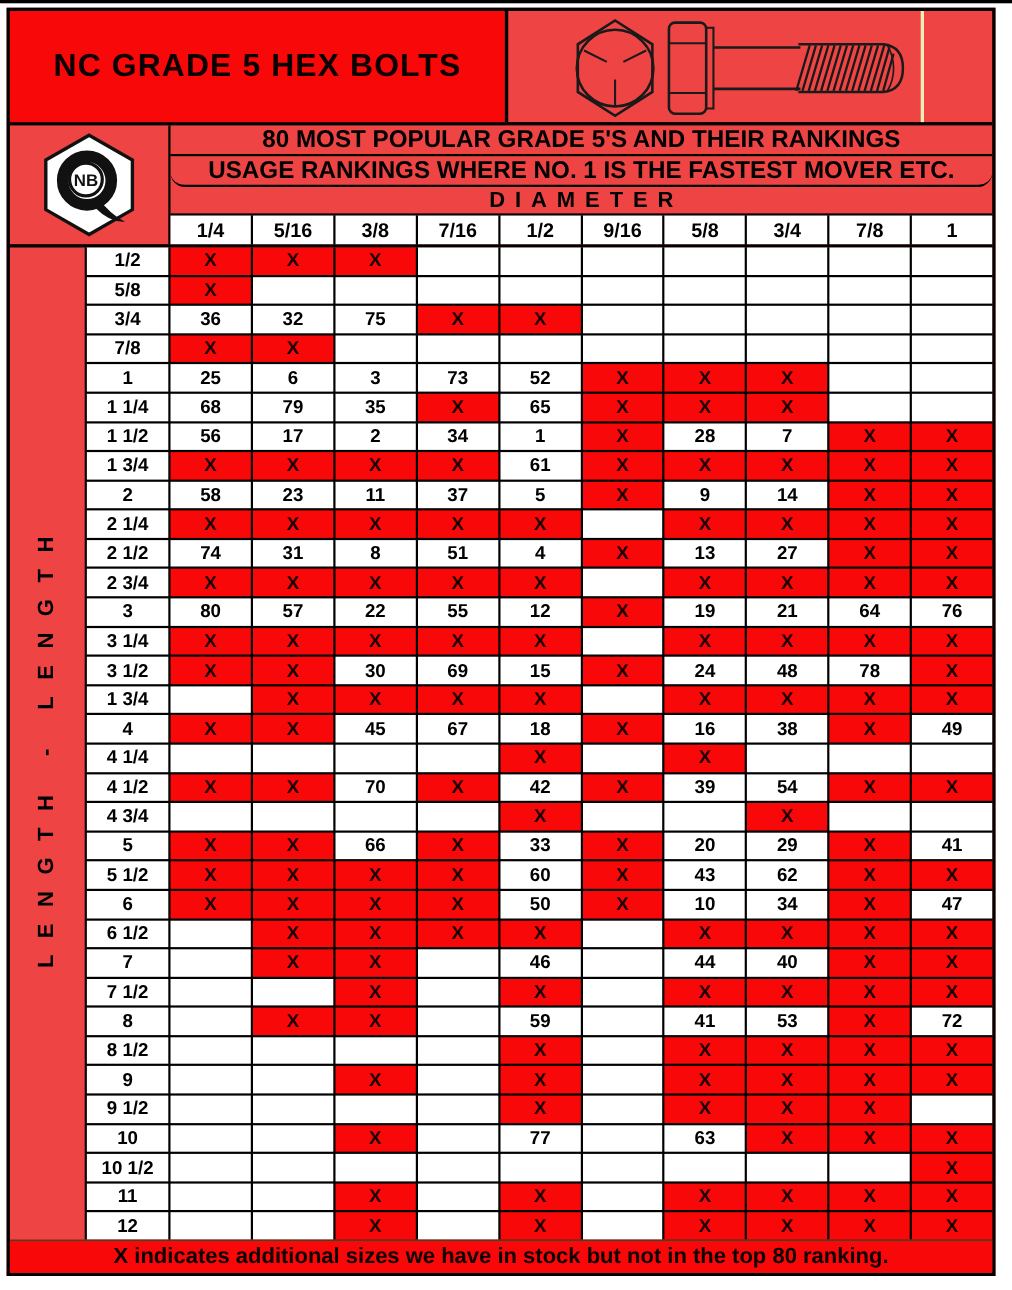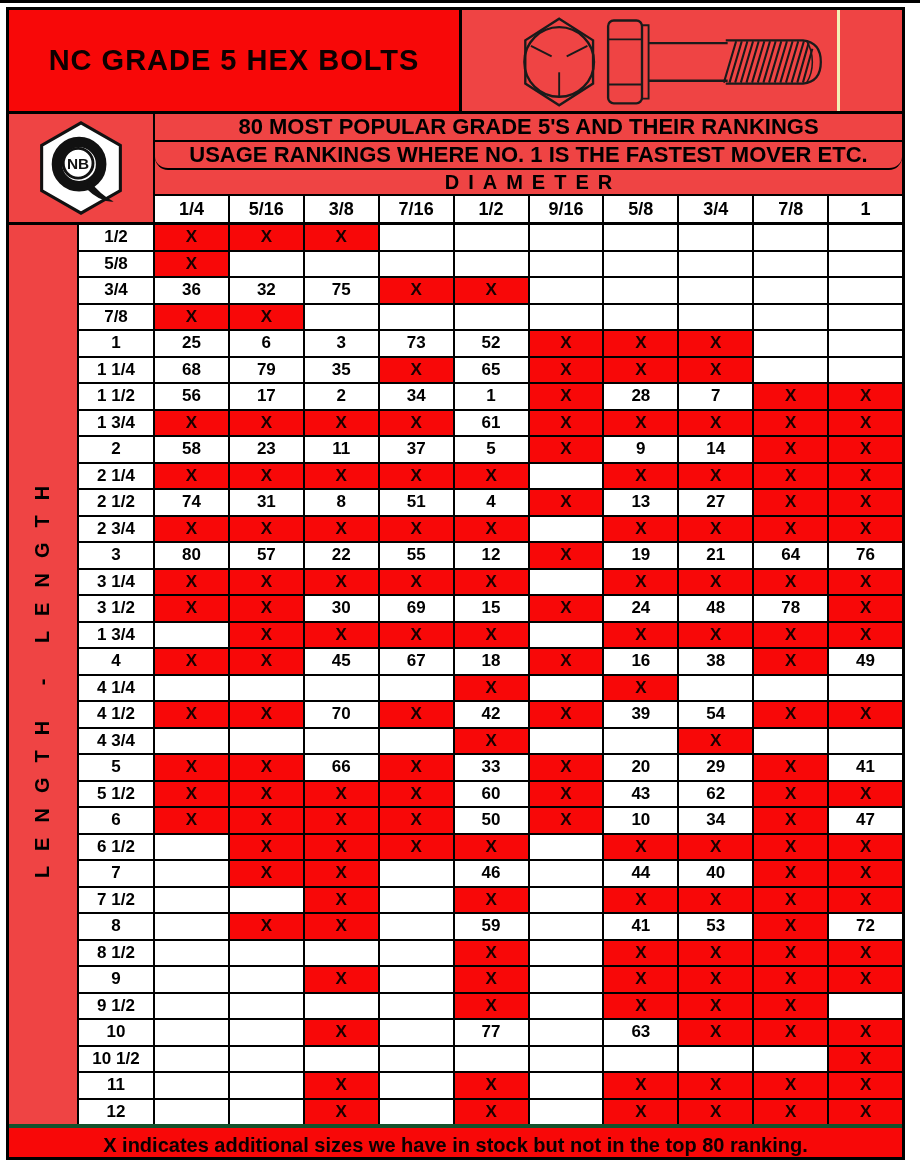--- a/index.html
+++ b/index.html
@@ -34,22 +34,22 @@
     align-items:center;justify-content:center;overflow:visible;}
   .length-text{transform:rotate(-90deg);white-space:nowrap;font-size:20px;font-weight:bold;
     letter-spacing:15px;color:#000;}
   .grid{flex:1;display:grid;grid-template-columns:74px repeat(10,1fr);grid-auto-rows:1fr;
     gap:2px;background:#000;min-height:0;}
   .cell{background:#fff;display:flex;align-items:center;justify-content:center;
     font-size:17px;font-weight:bold;color:#000;overflow:hidden;}
   .cell.x{background:var(--red);color:#1a0000;}
   .cell.lab{white-space:nowrap;}
   
-  .footer{height:29px;flex:none;border-top:4px solid #14532d;background:var(--red);
-    display:flex;align-items:flex-end;justify-content:center;}
+  .footer{height:29px;flex:none;border-top:1px solid #14532d;background:var(--red);
+    display:flex;align-items:center;justify-content:center;}
   .footer-text{font-size:20px;font-weight:bold;color:#0d0000;white-space:nowrap;}
   svg .ln{stroke:#1a1a1a;fill:none;}
 </style>
 </head>
 <body>
 
 <div class="top-line"></div>
 
 <div class="frame">
 

